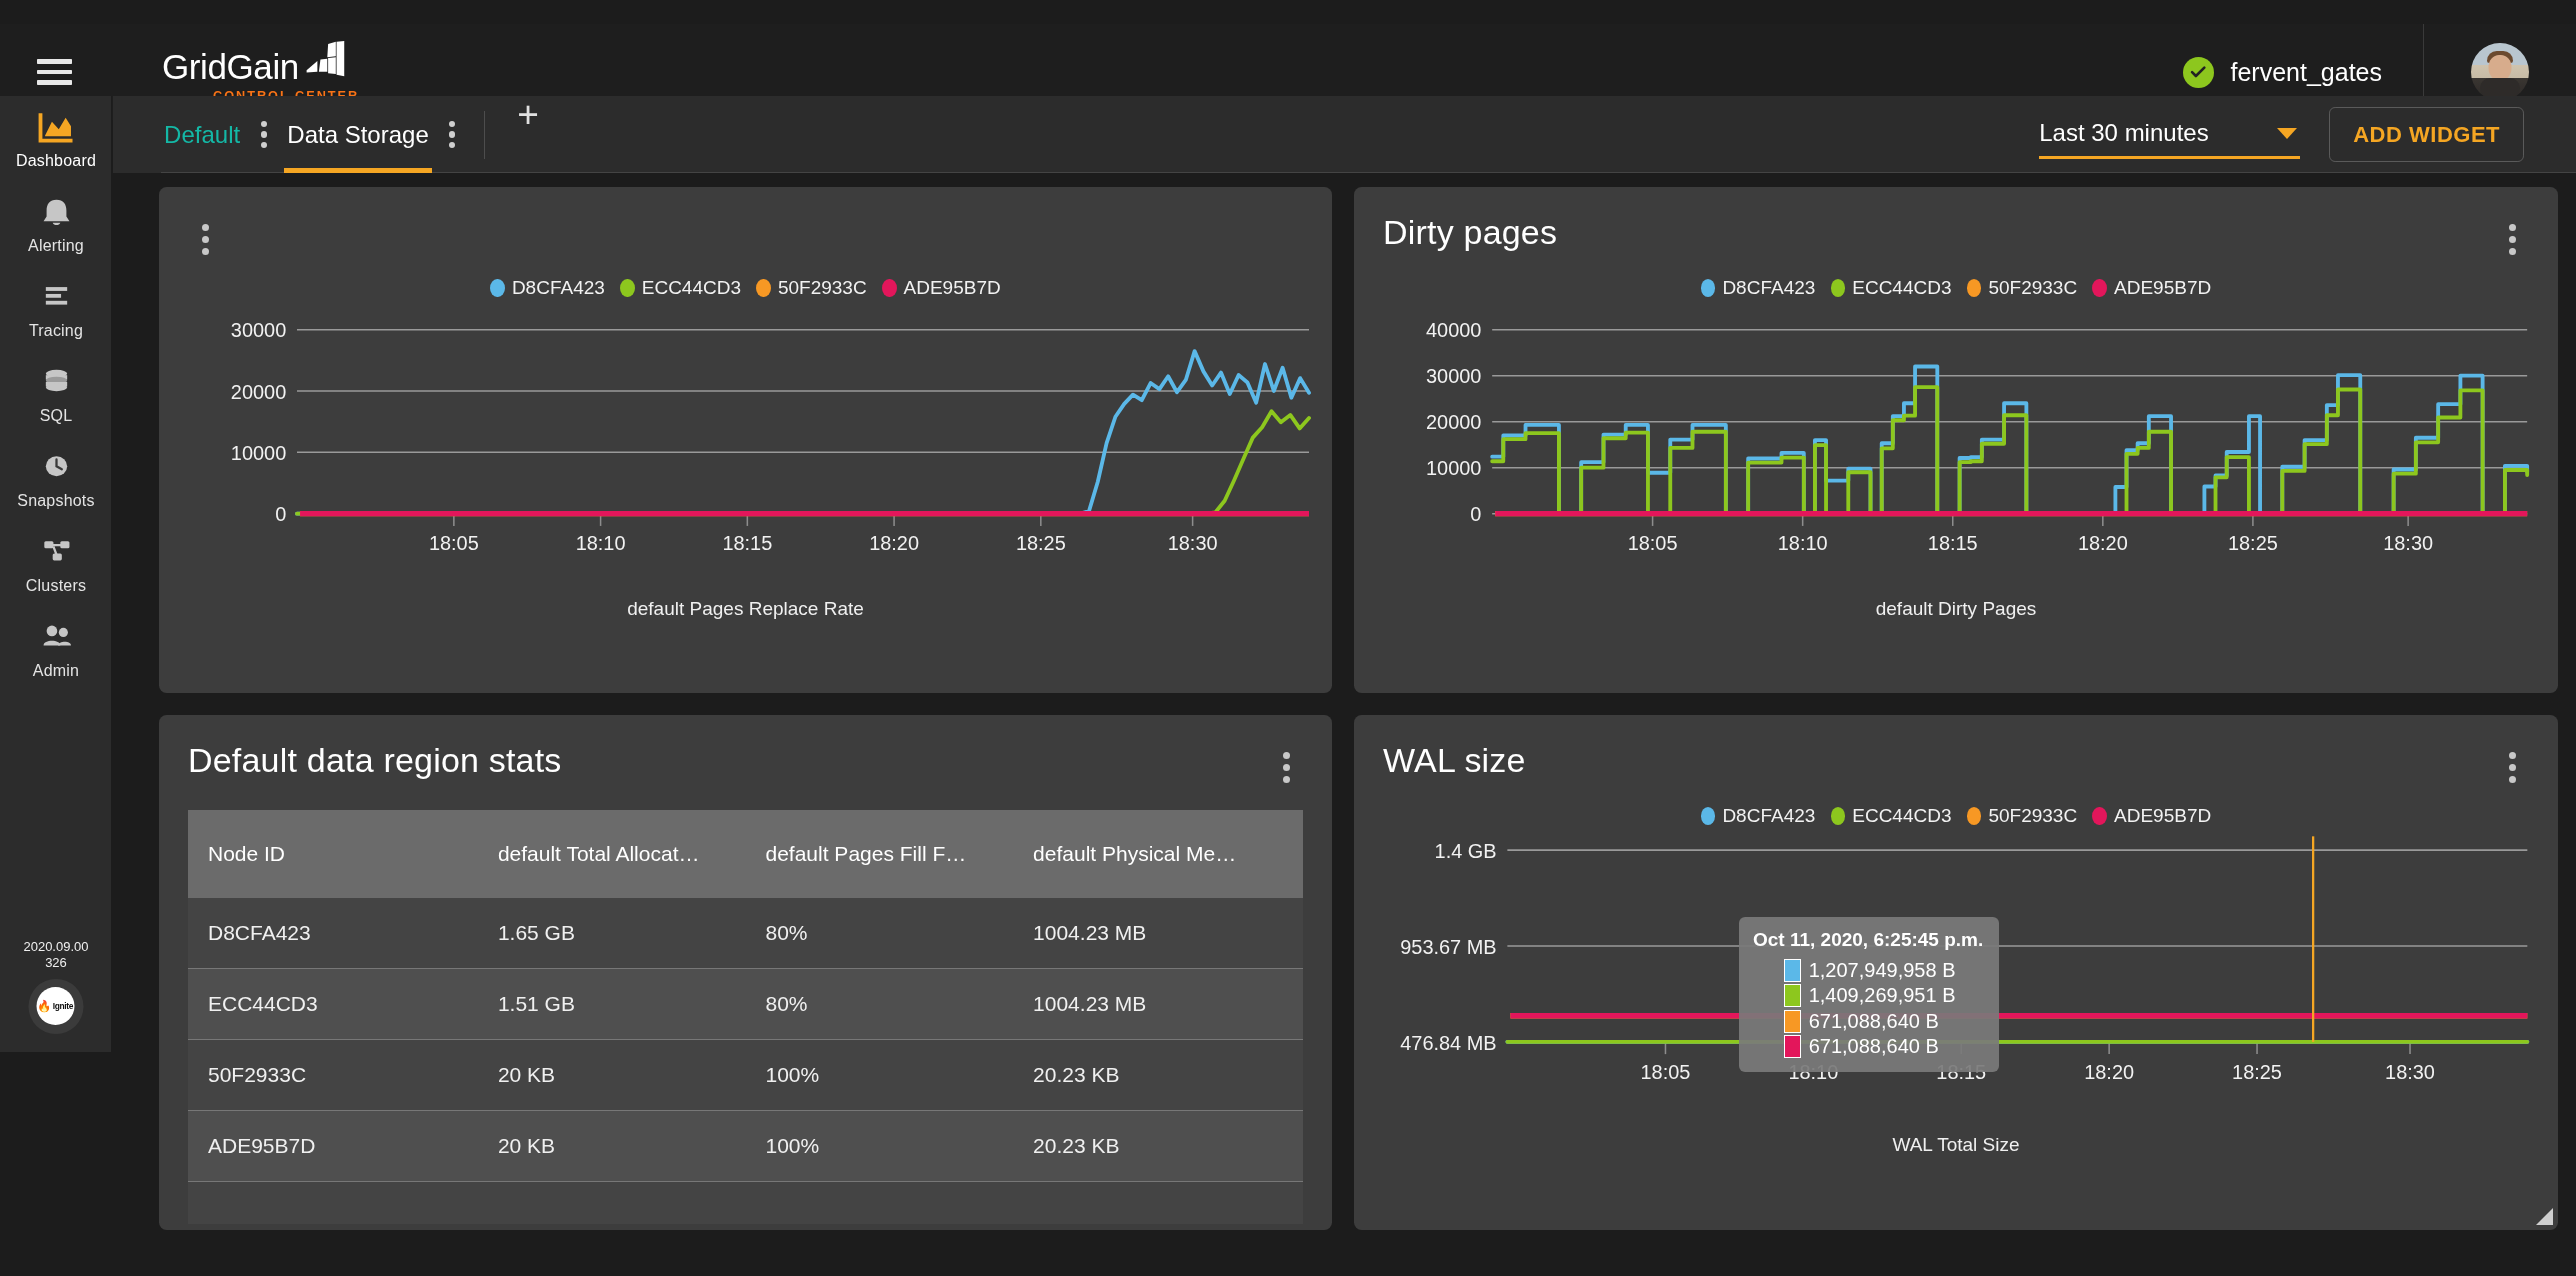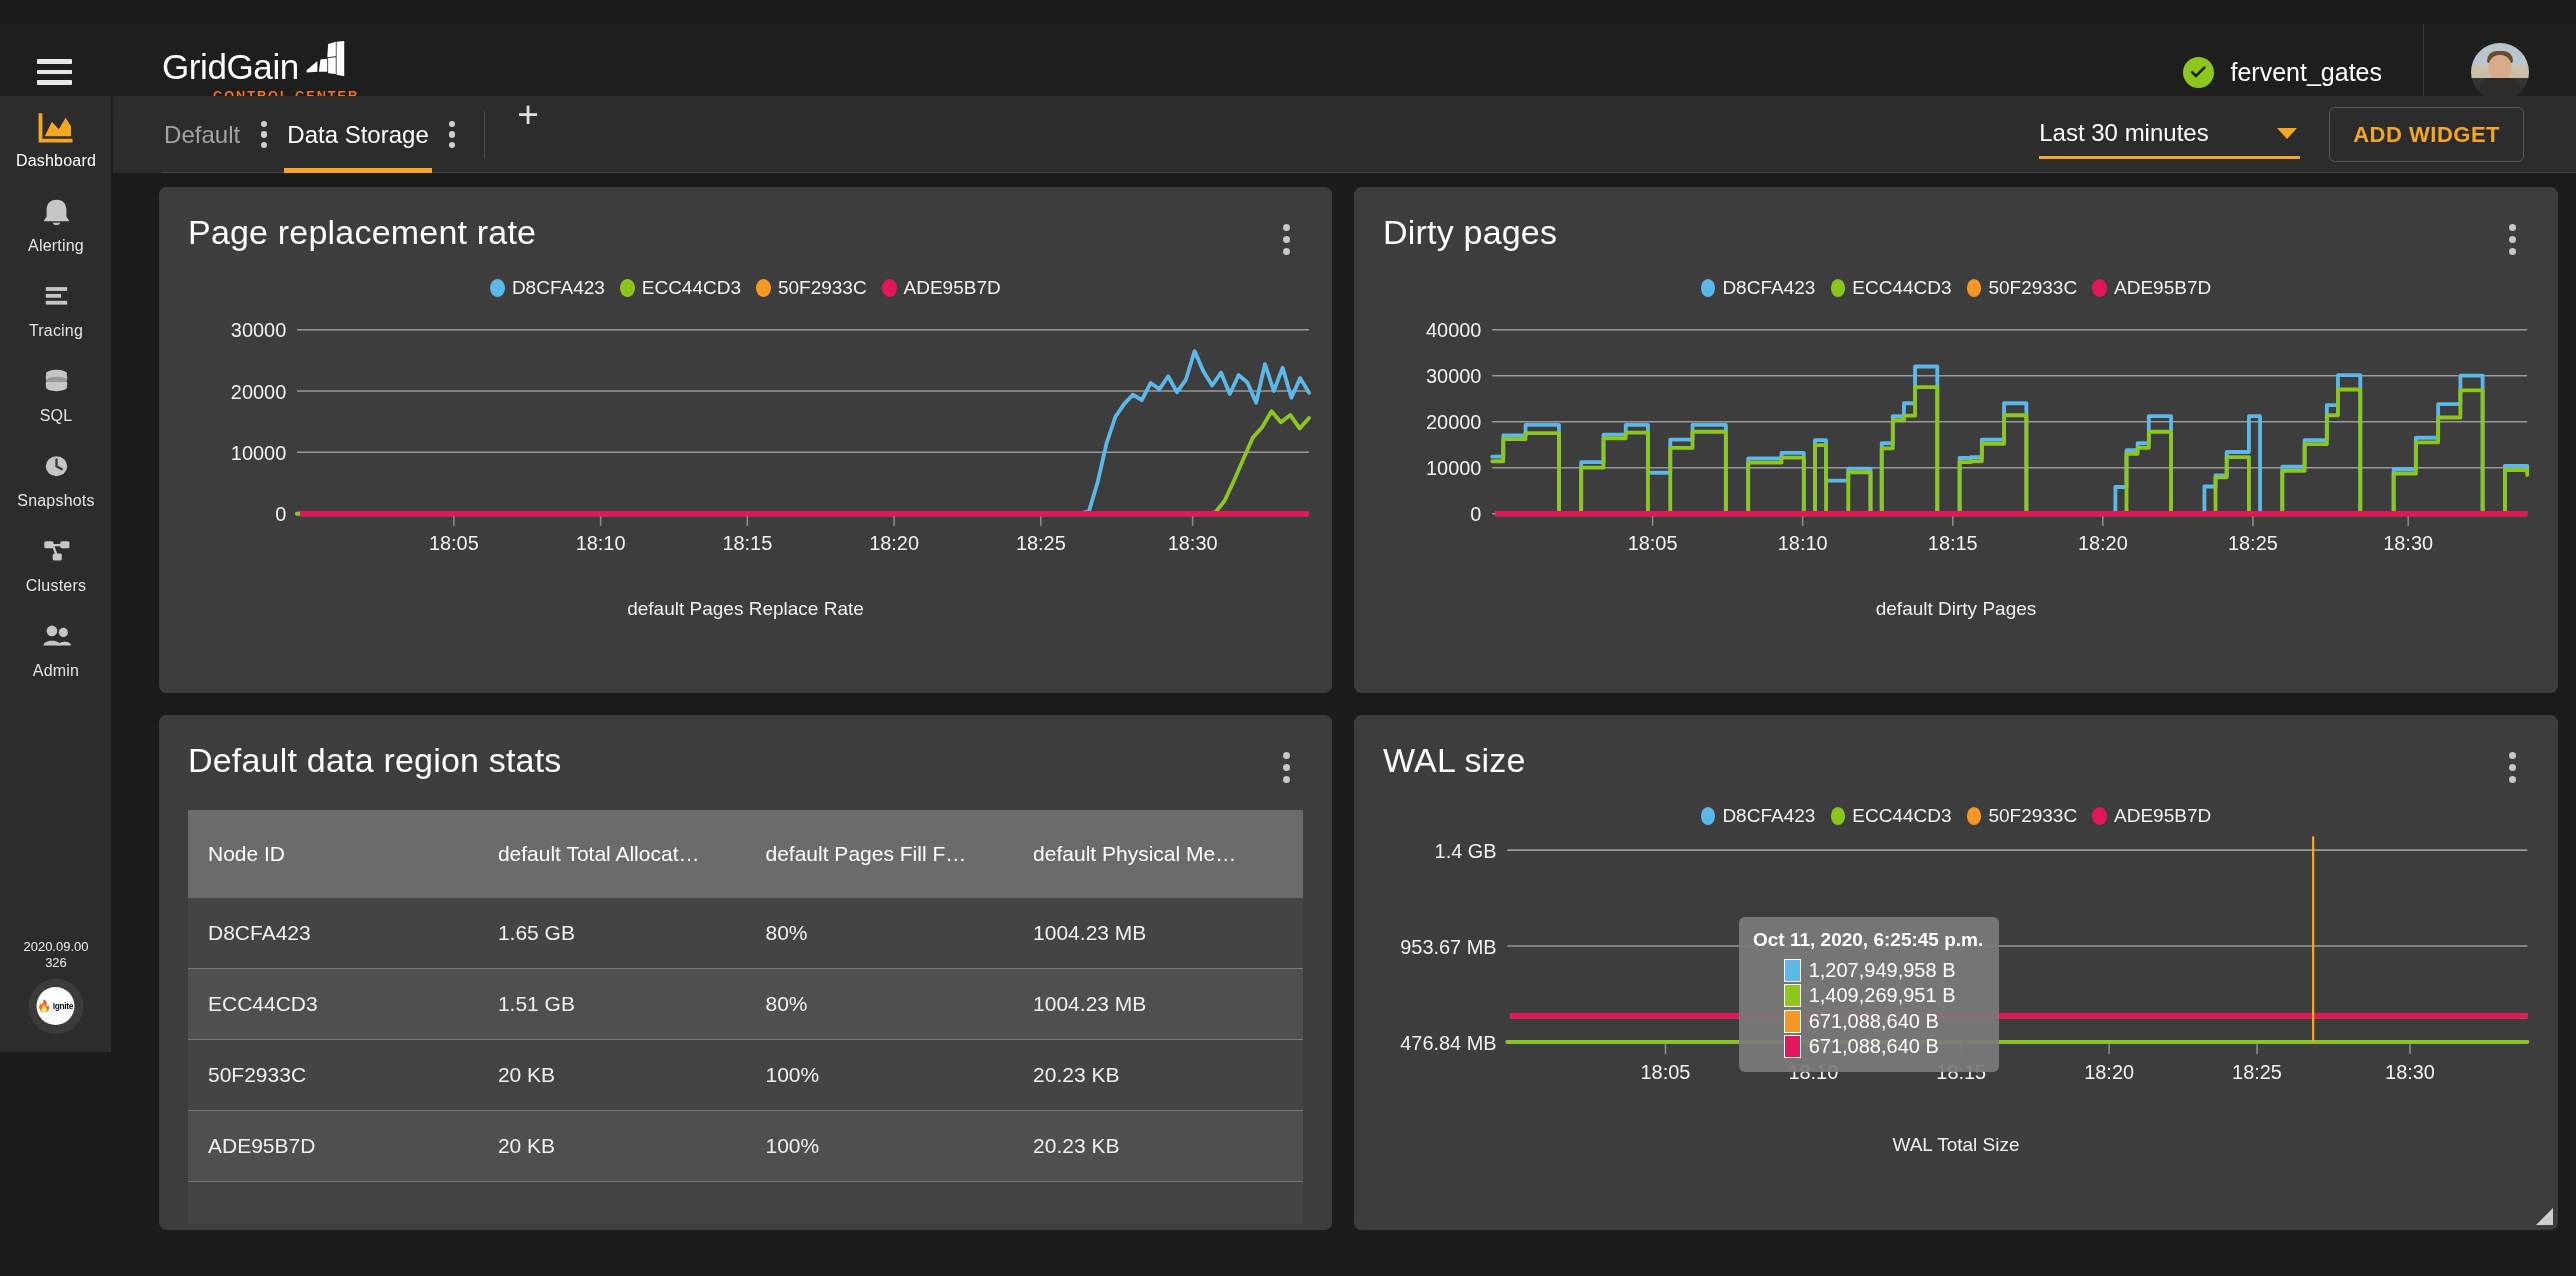--- a/index.html
+++ b/index.html
@@ -62,21 +62,21 @@
   .ignite-inner { width: 38px; height: 38px; border-radius: 50%; background: #fff;
     display: flex; align-items: center; justify-content: center; font-size: 8.4px;
     color: #111; font-weight: 700; letter-spacing: -0.3px; }
   .ignite-inner span.flame { color: #d32f2f; font-size: 11.5px; margin-right: 0.8px; }
 
   
   .tabbar { position: absolute; left: 113px; top: 96px; width: 2463px; height: 77px;
     background: #2c2c2c; display: flex; align-items: center; }
   .tabs { display: flex; align-items: stretch; height: 77px; margin-left: 48px; }
   .tab { display: flex; align-items: center; height: 77px; position: relative; cursor: pointer; }
-  .tab-label { font-size: 24px; color: #a3a3a3; padding: 0 3.1px; }
+  .tab-label { font-size: 24px; color: #14b8a6; padding: 0 3.1px; }
   .tab.active .tab-label { color: #ffffff; }
   .tab-underline { position: absolute; left: 0; right: 0; bottom: 0; height: 5.4px; background: #F5A623; }
   .kebab { width: 41px; height: 77px; display: flex; flex-direction: column;
     align-items: center; justify-content: center; gap: 4.6px; cursor: pointer; }
   .kebab i { width: 6.1px; height: 6.1px; border-radius: 50%; background: #cfcfcf; display: block; }
   .tab-divider { width: 1.5px; height: 48px; background: #4d4d4d; align-self: center; margin: 0 10.7px; }
   .add-tab { font-size: 37px; color: #e0e0e0; line-height: 1; padding: 0 21.5px; cursor: pointer;
     font-weight: 300; }
   .tabbar-rule { position: absolute; left: 48px; right: 0; bottom: 0; height: 1.5px; background: #444; }
 
@@ -300,21 +300,20 @@
     <div class="range-select">
       <div class="range-text">Last 30 minutes</div>
       <div class="range-caret"></div>
     </div>
     <div class="add-widget">ADD WIDGET</div>
   </div>
 </div>
 
 <div class="panel" style="left:159px; top:187px; width:1173px; height:506px;">
   <div class="panel-head">
-    <div class="panel-title">Page replacement rate</div>
     <div class="panel-kebab">
         <i></i>
         <i></i>
         <i></i>
       </div>
   </div>
 
   <div class="legend">
     <div class="legend-item">
       <span class="legend-dot" style="background:#5BB8E8"></span>

